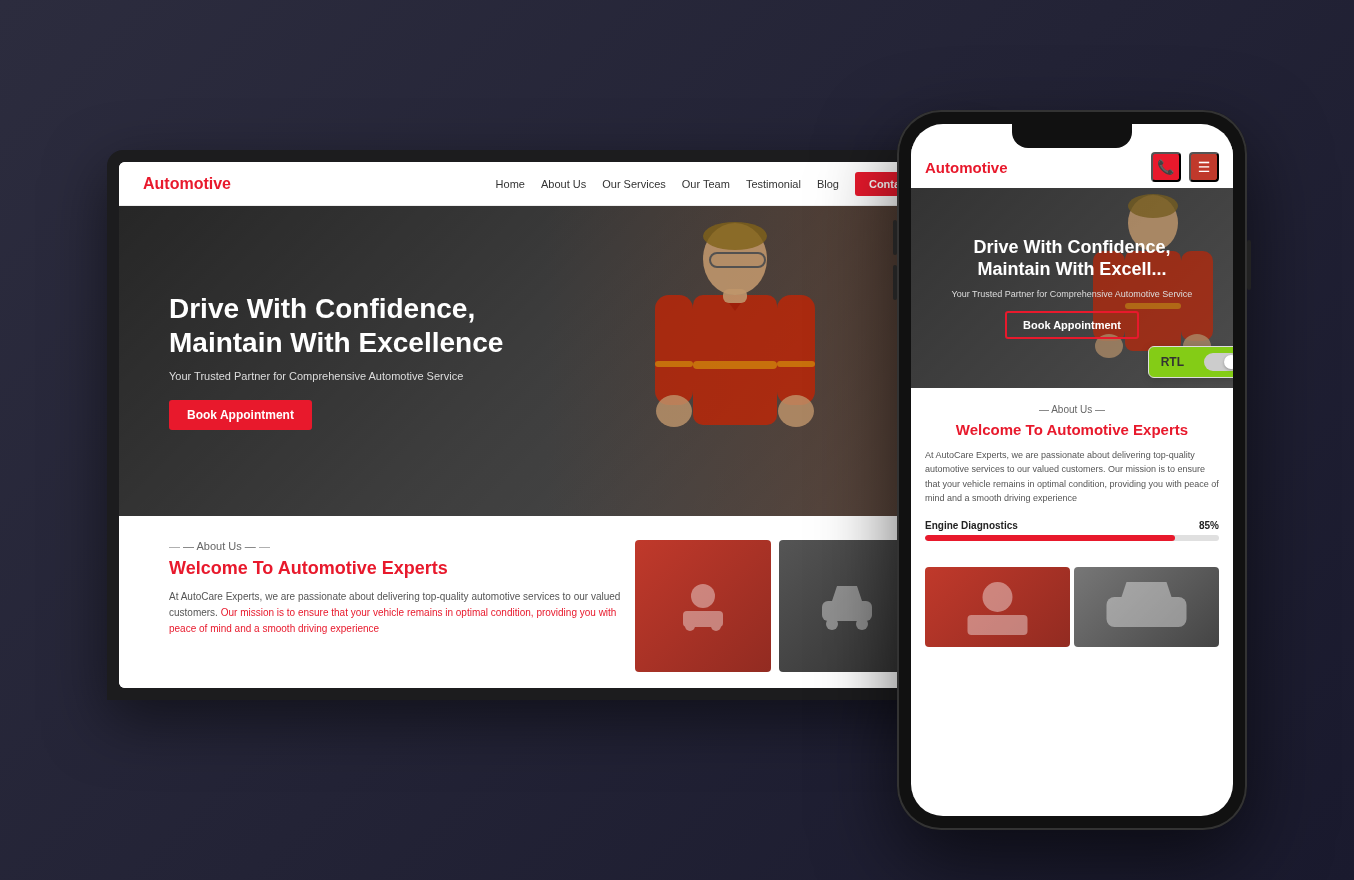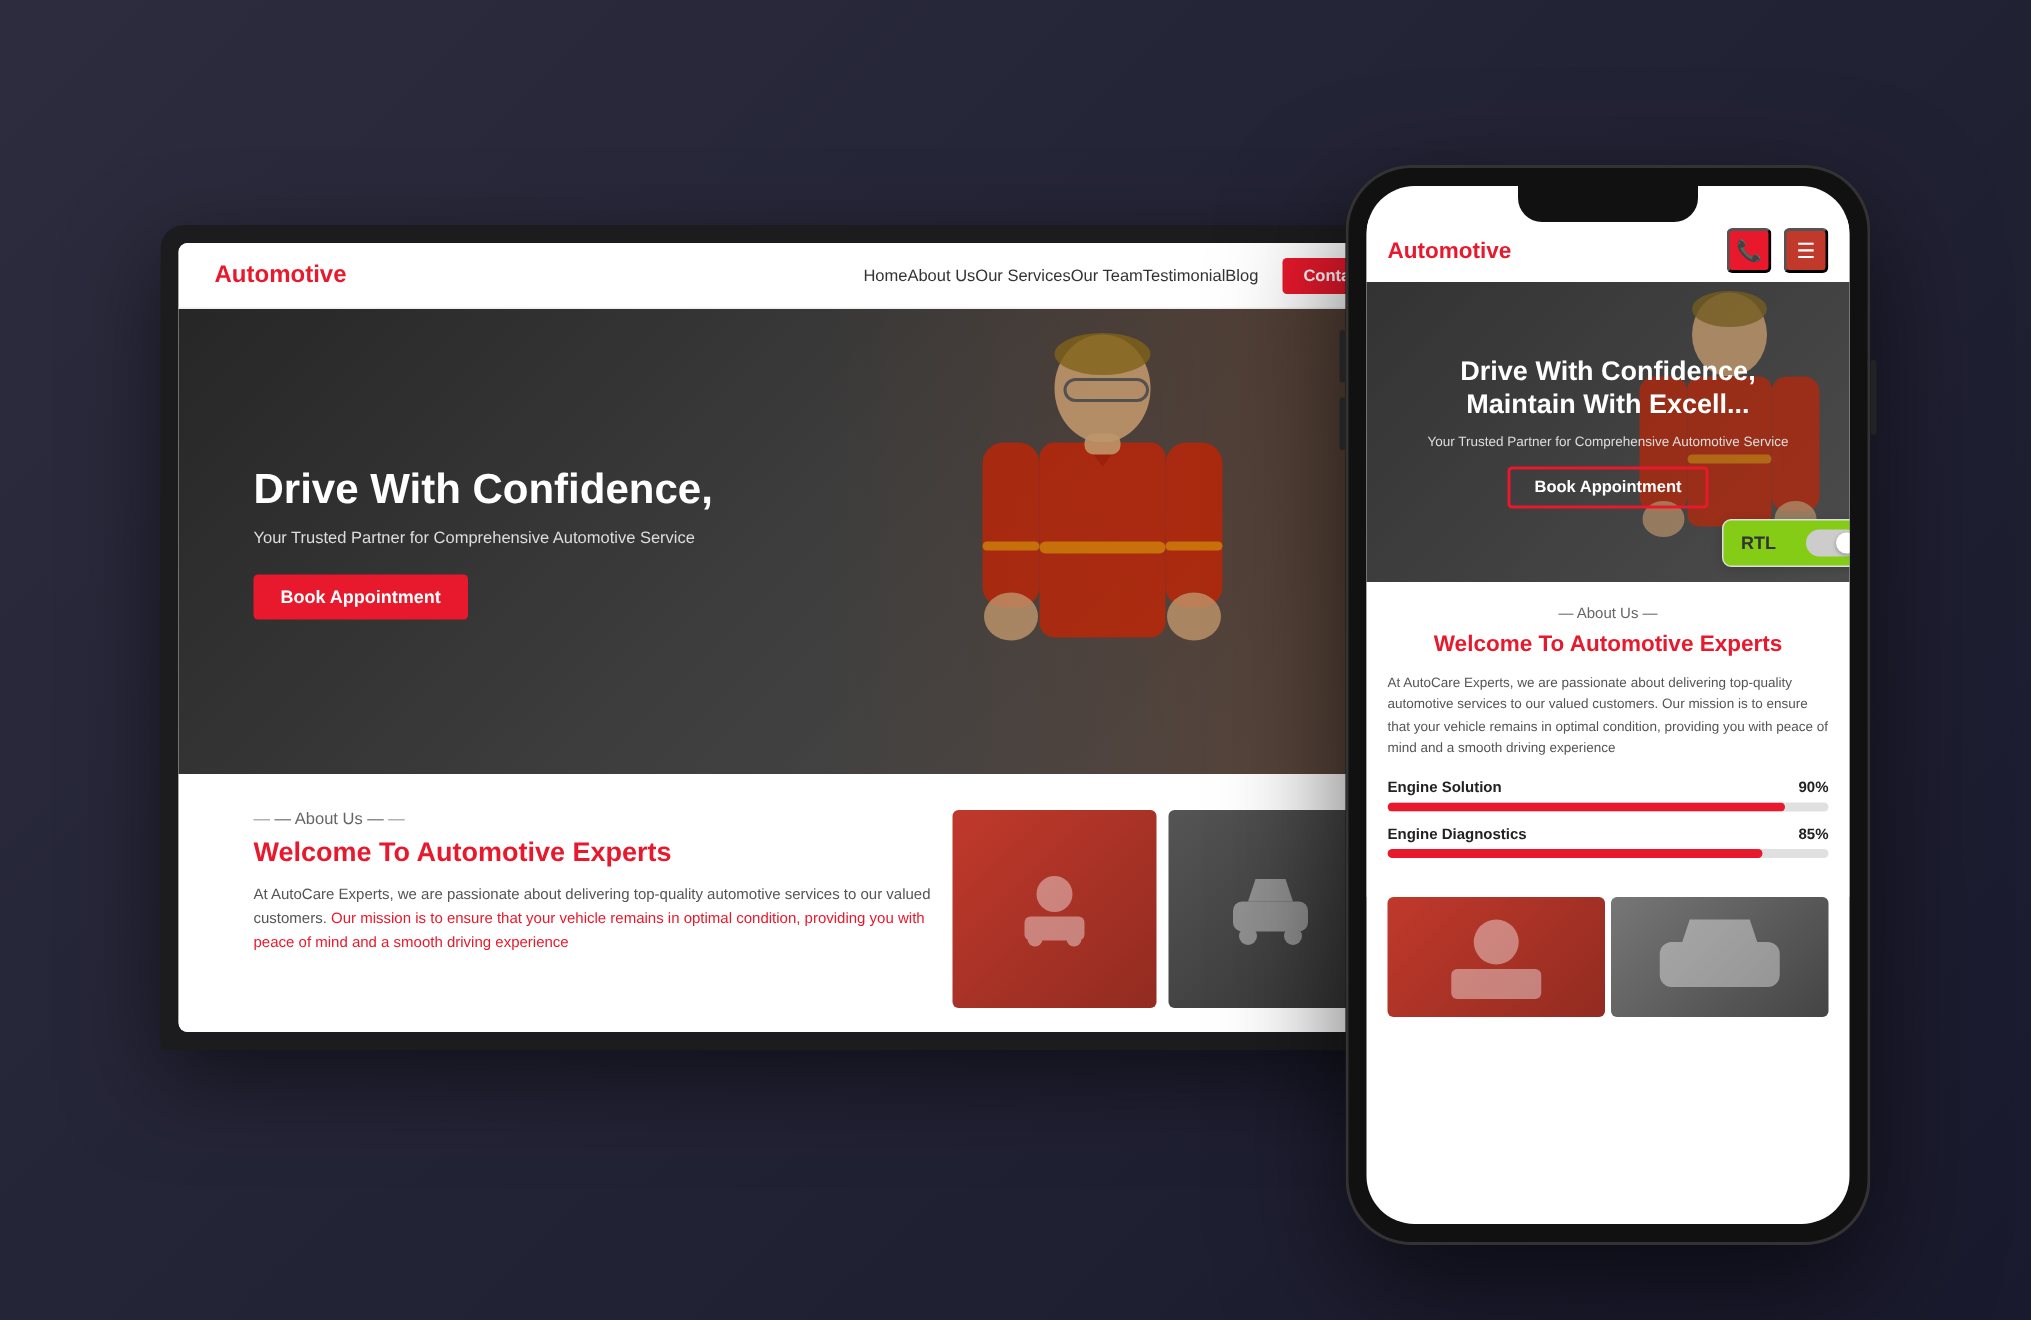--- a/index.html
+++ b/index.html
@@ -69,20 +69,21 @@
       gap: 0;
     }
     .site-logo {
       color: #e8192c;
       font-weight: 800;
       font-size: 16px;
       margin-right: auto;
     }
     .nav-links {
       display: flex;
+      gap: 16px;
       align-items: center;
       margin-right: 16px;
     }
     .nav-link {
       font-size: 11px;
       color: #333;
       text-decoration: none;
     }
     .nav-contact-btn {
       background: #e8192c;
@@ -502,20 +503,21 @@
 
             <ellipse cx="49" cy="200" rx="18" ry="16" fill="#d4a574" opacity="0.8"></ellipse>
             <ellipse cx="171" cy="200" rx="18" ry="16" fill="#d4a574" opacity="0.8"></ellipse>
 
             <rect x="98" y="78" width="24" height="14" rx="6" fill="#d4a574" opacity="0.9"></rect>
           </svg>
         </div>
         <div class="hero-content">
           <h1 class="hero-title">
             <span>Drive With Confidence,</span><br>
+            <span>Maintain With Excellence</span>
           </h1>
           <p class="hero-subtitle">Your Trusted Partner for Comprehensive Automotive Service</p>
           <button class="hero-btn">Book Appointment</button>
         </div>
       </div>
 
       <div class="site-about">
         <div class="about-text">
           <p class="about-label">
             <span class="about-dash">—</span>
@@ -607,29 +609,20 @@
       </div>
 
       <div class="phone-about">
         <p class="phone-about-label">— About Us —</p>
         <h3 class="phone-about-title">Welcome To Automotive Experts</h3>
         <p class="phone-about-body">At AutoCare Experts, we are passionate about delivering top-quality automotive services to our valued customers. Our mission is to ensure that your vehicle remains in optimal condition, providing you with peace of mind and a smooth driving experience</p>
 
         <div class="progress-section">
           <div class="progress-row">
             <div class="progress-header">
-              <span class="progress-label">Engine Solution</span>
-              <span class="progress-value">90%</span>
-            </div>
-            <div class="progress-bar-bg">
-              <div class="progress-bar-fill" style="width: 90%"></div>
-            </div>
-          </div>
-          <div class="progress-row">
-            <div class="progress-header">
               <span class="progress-label">Engine Diagnostics</span>
               <span class="progress-value">85%</span>
             </div>
             <div class="progress-bar-bg">
               <div class="progress-bar-fill" style="width: 85%"></div>
             </div>
           </div>
         </div>
       </div>
 

